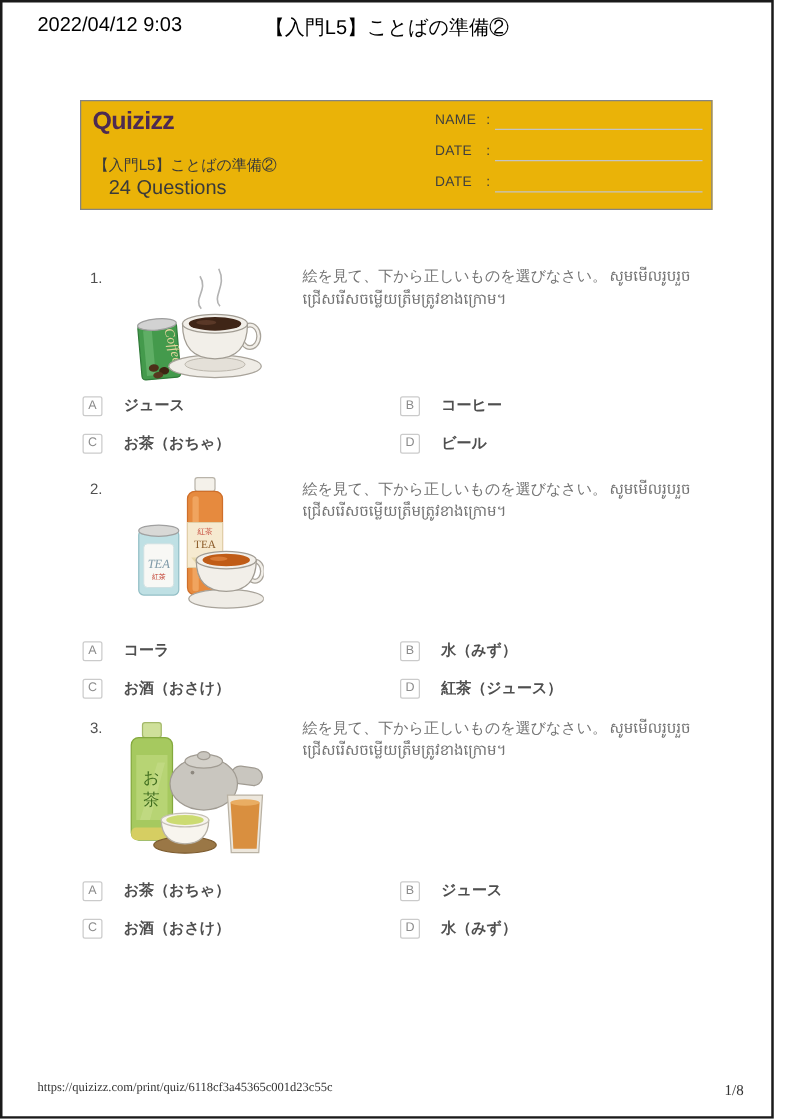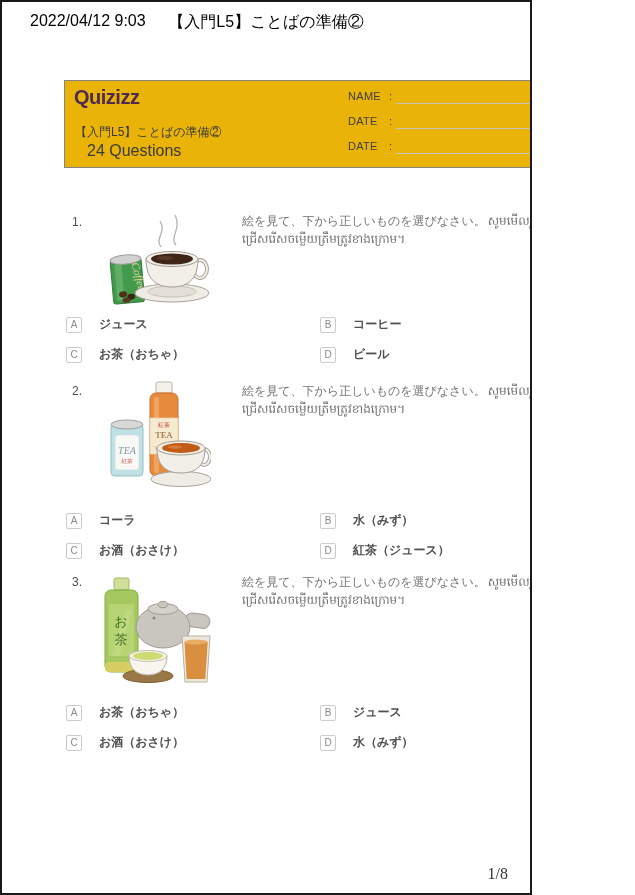--- a/index.html
+++ b/index.html
@@ -1,24 +1,24 @@
 <!DOCTYPE html>
 <html><head>
 <meta charset="utf-8">
 <style>
   html,body{margin:0;padding:0;background:#ffffff;}
   .page{
-    position:relative;width:532px;height:895px;box-sizing:border-box;
+    position:relative;width:619px;height:895px;box-sizing:border-box;
     border:2px solid #1a1a1a;background:#fff;overflow:hidden;
     font-family:"Liberation Sans",sans-serif;
   }
   .ph-date{position:absolute;left:28px;top:10px;}
   .ph-title{position:absolute;left:0;right:0;top:10px;text-align:center;}
   .pf-url{position:absolute;left:28px;top:863px;font-family:"Liberation Serif",serif;font-size:10px;color:#333;}
-  .pf-page{position:absolute;right:22px;top:863px;font-family:"Liberation Serif",serif;font-size:16px;color:#333;}
+  .pf-page{position:absolute;right:22px;top:863px;font-family:"Liberation Serif",serif;font-size:12px;color:#333;}
 
   
   .infobox{
     position:absolute;left:62px;top:78px;width:506px;height:88px;box-sizing:border-box;
     border:1px solid #848484;background:#eab308;
   }
   .logo{position:absolute;left:9px;top:5px;font-size:20px;font-weight:800;color:#4d2a52;letter-spacing:-0.5px;}
   .quiz-title{position:absolute;left:10px;top:43px;font-size:12px;color:#3a3a3a;}
   .quiz-count{position:absolute;left:22px;top:61px;font-size:16px;color:#3a3a3a;}
   .fields{position:absolute;left:283px;top:9px;width:214px;display:flex;flex-direction:column;gap:9px;}
@@ -221,15 +221,16 @@
         <span class="obox">C</span>
         <span class="otext">お酒（おさけ）</span>
       </div>
       <div class="opt">
         <span class="obox">D</span>
         <span class="otext">水（みず）</span>
       </div>
     </div>
   </section>
 
+  <span class="pf-url">https://quizizz.com/print/quiz/6118cf3a45365c001d23c55c</span>
   <span class="pf-page">1/8</span>
 
 </div>
 
 </body></html>

